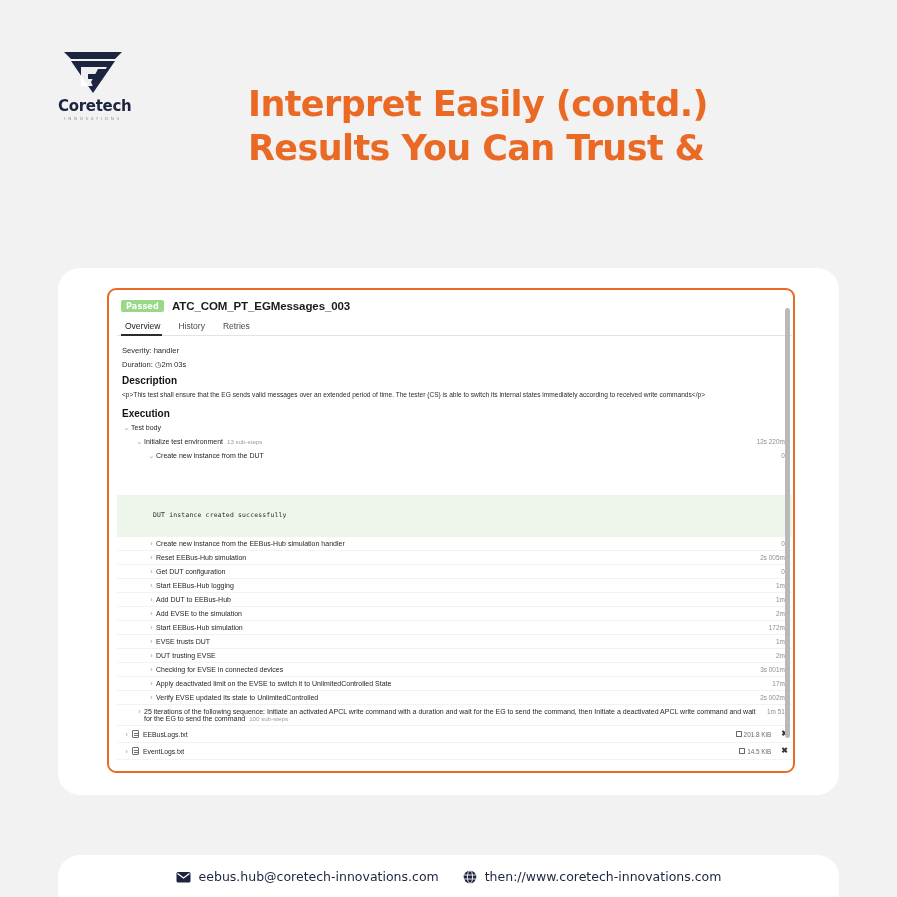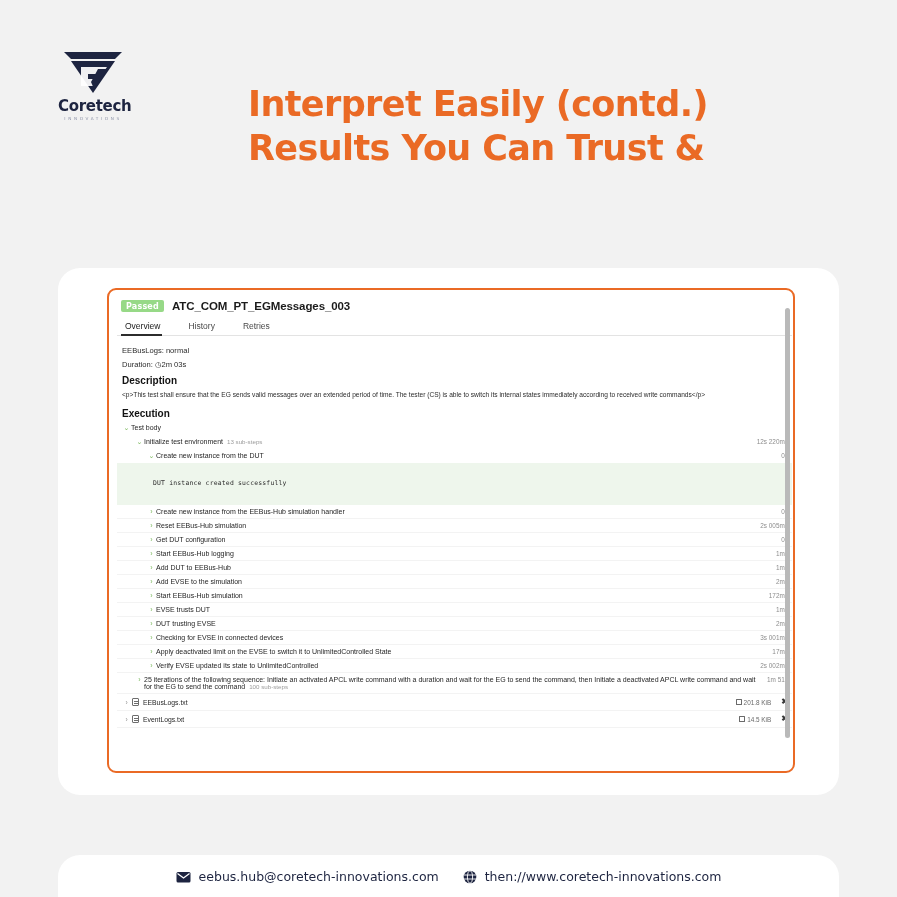--- a/index.html
+++ b/index.html
@@ -114,21 +114,21 @@
   .test-name {
     font-size: 11.5px;
     font-weight: bold;
     color: #1b1b1b;
     letter-spacing: -0.1px;
   }
 
   
   .tabs {
     display: flex;
-    gap: 10px;
+    gap: 0;
     border-bottom: 1px solid #e3e3e3;
     padding-left: 4px;
     margin-bottom: 7px;
   }
   .tab {
     font-size: 8.5px;
     color: #4a4a4a;
     padding: 3px 14px 4px 4px;
     position: relative;
     white-space: nowrap;
@@ -206,20 +206,21 @@
   .lvl2 { padding-left: 30px; }
 
   
   .logblock {
     background: #eef6ec;
     font-family: "DejaVu Sans Mono", monospace;
     font-size: 6.4px;
     color: #2a2a2a;
     padding: 16px 0 18px 36px;
     letter-spacing: 0.2px;
+    margin-top: 32px;
   }
 
   
   .att-row {
     display: flex;
     align-items: center;
     font-size: 6.8px;
     color: #1f1f1f;
     padding: 4px 4px 4px 5px;
     border-bottom: 1px solid #f3f3f3;
@@ -345,21 +346,21 @@
         <span class="badge-passed">Passed</span>
         <span class="test-name">ATC_COM_PT_EGMessages_003</span>
       </div>
 
       <div class="tabs">
         <div class="tab active">Overview</div>
         <div class="tab">History</div>
         <div class="tab">Retries</div>
       </div>
 
-      <div class="meta-line">EEBusLogs: normal</div>
+      <div class="meta-line">Severity: handler</div>
       <div class="meta-line">
         <span>Duration:</span>
         <span class="clock-ico">◷</span><span>2m 03s</span>
       </div>
 
       <div class="sec-title">Description</div>
       <div class="desc-text">&lt;p&gt;This test shall ensure that the EG sends valid messages over an extended period of time. The tester (CS) is able to switch its internal states immediately according to received write commands&lt;/p&gt;</div>
 
       <div class="sec-title">Execution</div>
 

